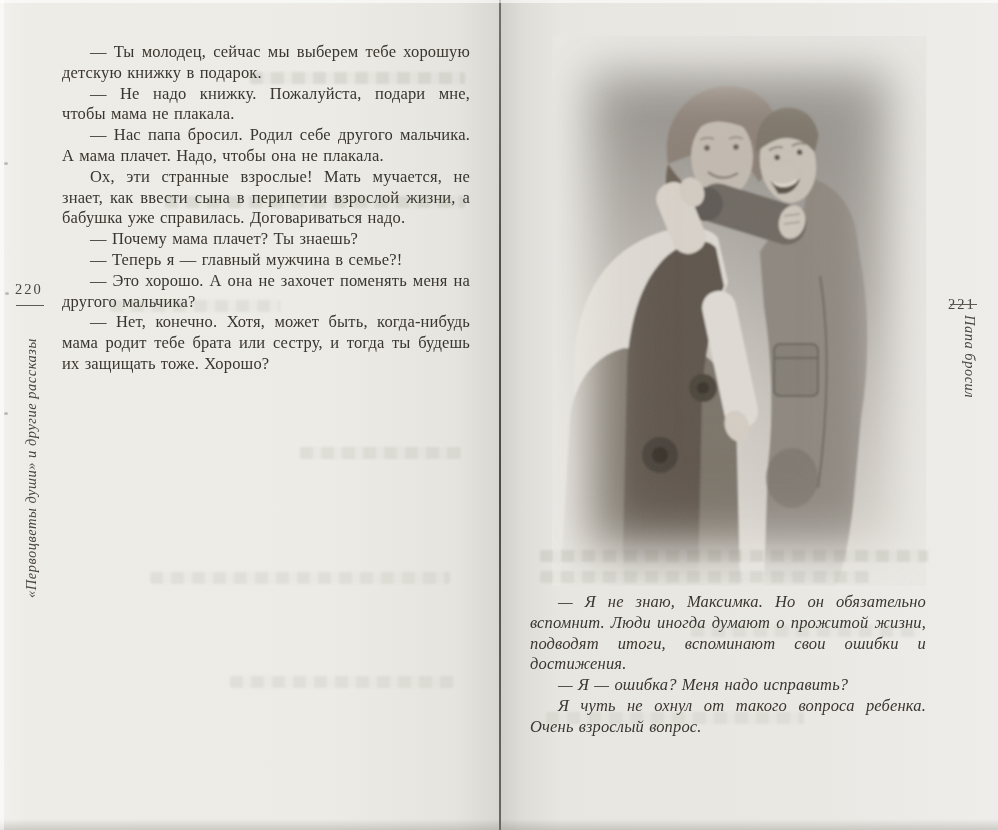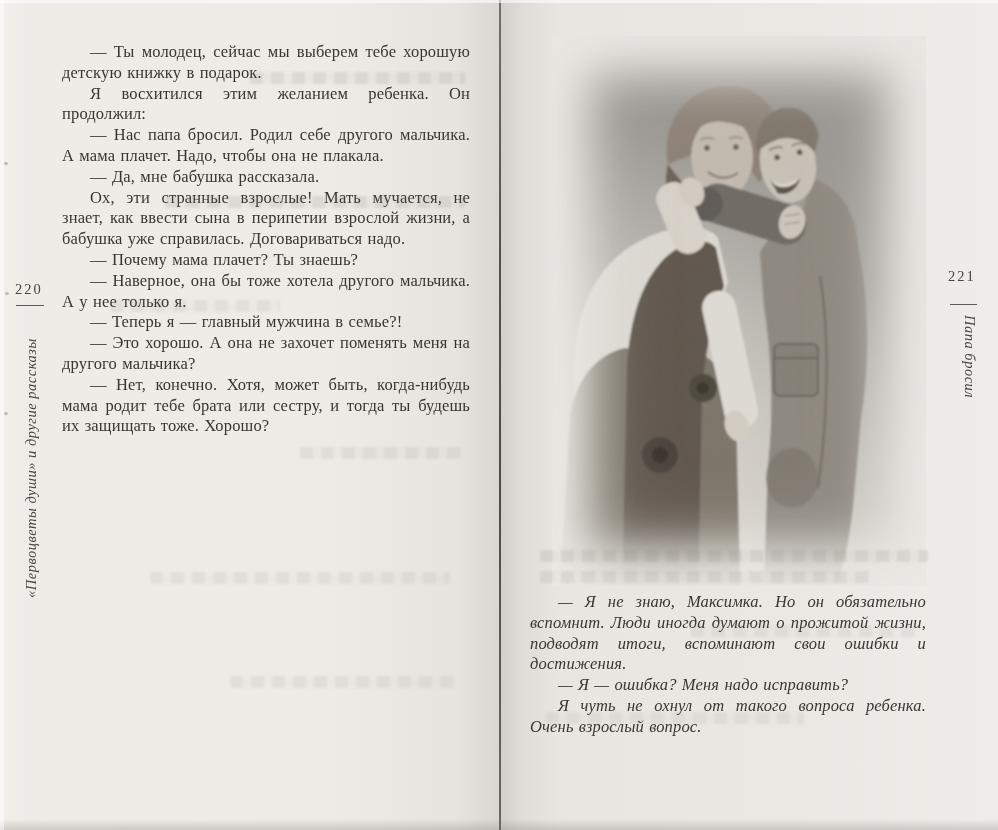--- a/index.html
+++ b/index.html
@@ -42,21 +42,21 @@
   .margin-rule{position:absolute;border-top:1.4px solid #5f5a52;height:0;}
   .running-title{
     position:absolute;white-space:nowrap;font-style:italic;
     font-size:14.5px;letter-spacing:.5px;color:var(--margin-ink,#49443d);
   }
   .rot-ccw{transform:rotate(-90deg);transform-origin:0 0;}
   .rot-cw{transform:rotate(90deg);transform-origin:0 0;}
   .pn-left{left:15px;top:281px;}
   .rule-left{left:16px;top:305px;width:28px;}
   .title-left{left:23px;top:598px;}
-  .pn-right{left:447px;top:268px;}
+  .pn-right{left:447px;top:296px;}
   .rule-right{left:449px;top:304px;width:27px;}
   .title-right{left:477px;top:315px;}
 
   .photo{position:absolute;left:51px;top:36px;width:374px;height:550px;}
   .photo svg{position:absolute;left:0;top:0;}
   .photo-fade{
     position:absolute;inset:0;pointer-events:none;
     box-shadow:inset 0 0 46px 34px #eae8e3, inset 0 0 95px 18px rgba(234,232,227,.55);
   }
 
@@ -71,26 +71,24 @@
 </head>
 <body>
 
 <div class="page page-left">
   <div class="page-number pn-left">220</div>
   <div class="margin-rule rule-left"></div>
   <div class="running-title rot-ccw title-left">«Первоцветы души» и другие рассказы</div>
 
   <div class="text-col text-col-left">
       <p class="para">— Ты молодец, сейчас мы выберем тебе хорошую детскую книжку в подарок.</p>
-      <p class="para">Я восхитился этим желанием ребенка. Он продолжил:</p>
+      <p class="para">— Не надо книжку. Пожалуйста, подари мне, чтобы мама не плакала.</p>
       <p class="para">— Нас папа бросил. Родил себе другого мальчика. А мама плачет. Надо, чтобы она не плакала.</p>
-      <p class="para">— Да, мне бабушка рассказала.</p>
       <p class="para">Ох, эти странные взрослые! Мать мучается, не знает, как ввести сына в перипетии взрослой жизни, а бабушка уже справилась. Договариваться надо.</p>
       <p class="para">— Почему мама плачет? Ты знаешь?</p>
-      <p class="para">— Наверное, она бы тоже хотела другого мальчика. А у нее только я.</p>
       <p class="para">— Теперь я — главный мужчина в семье?!</p>
       <p class="para">— Это хорошо. А она не захочет поменять меня на другого мальчика?</p>
       <p class="para">— Нет, конечно. Хотя, может быть, когда-нибудь мама родит тебе брата или сестру, и тогда ты будешь их защищать тоже. Хорошо?</p>
     </div>
 
   <div class="ghost" style="left:250px;top:72px;width:215px;"></div>
   <div class="ghost" style="left:165px;top:196px;width:300px;"></div>
   <div class="ghost" style="left:110px;top:300px;width:170px;opacity:.7;"></div>
   <div class="ghost" style="left:300px;top:447px;width:162px;opacity:.8;"></div>
   <div class="ghost" style="left:150px;top:572px;width:300px;opacity:.7;"></div>

